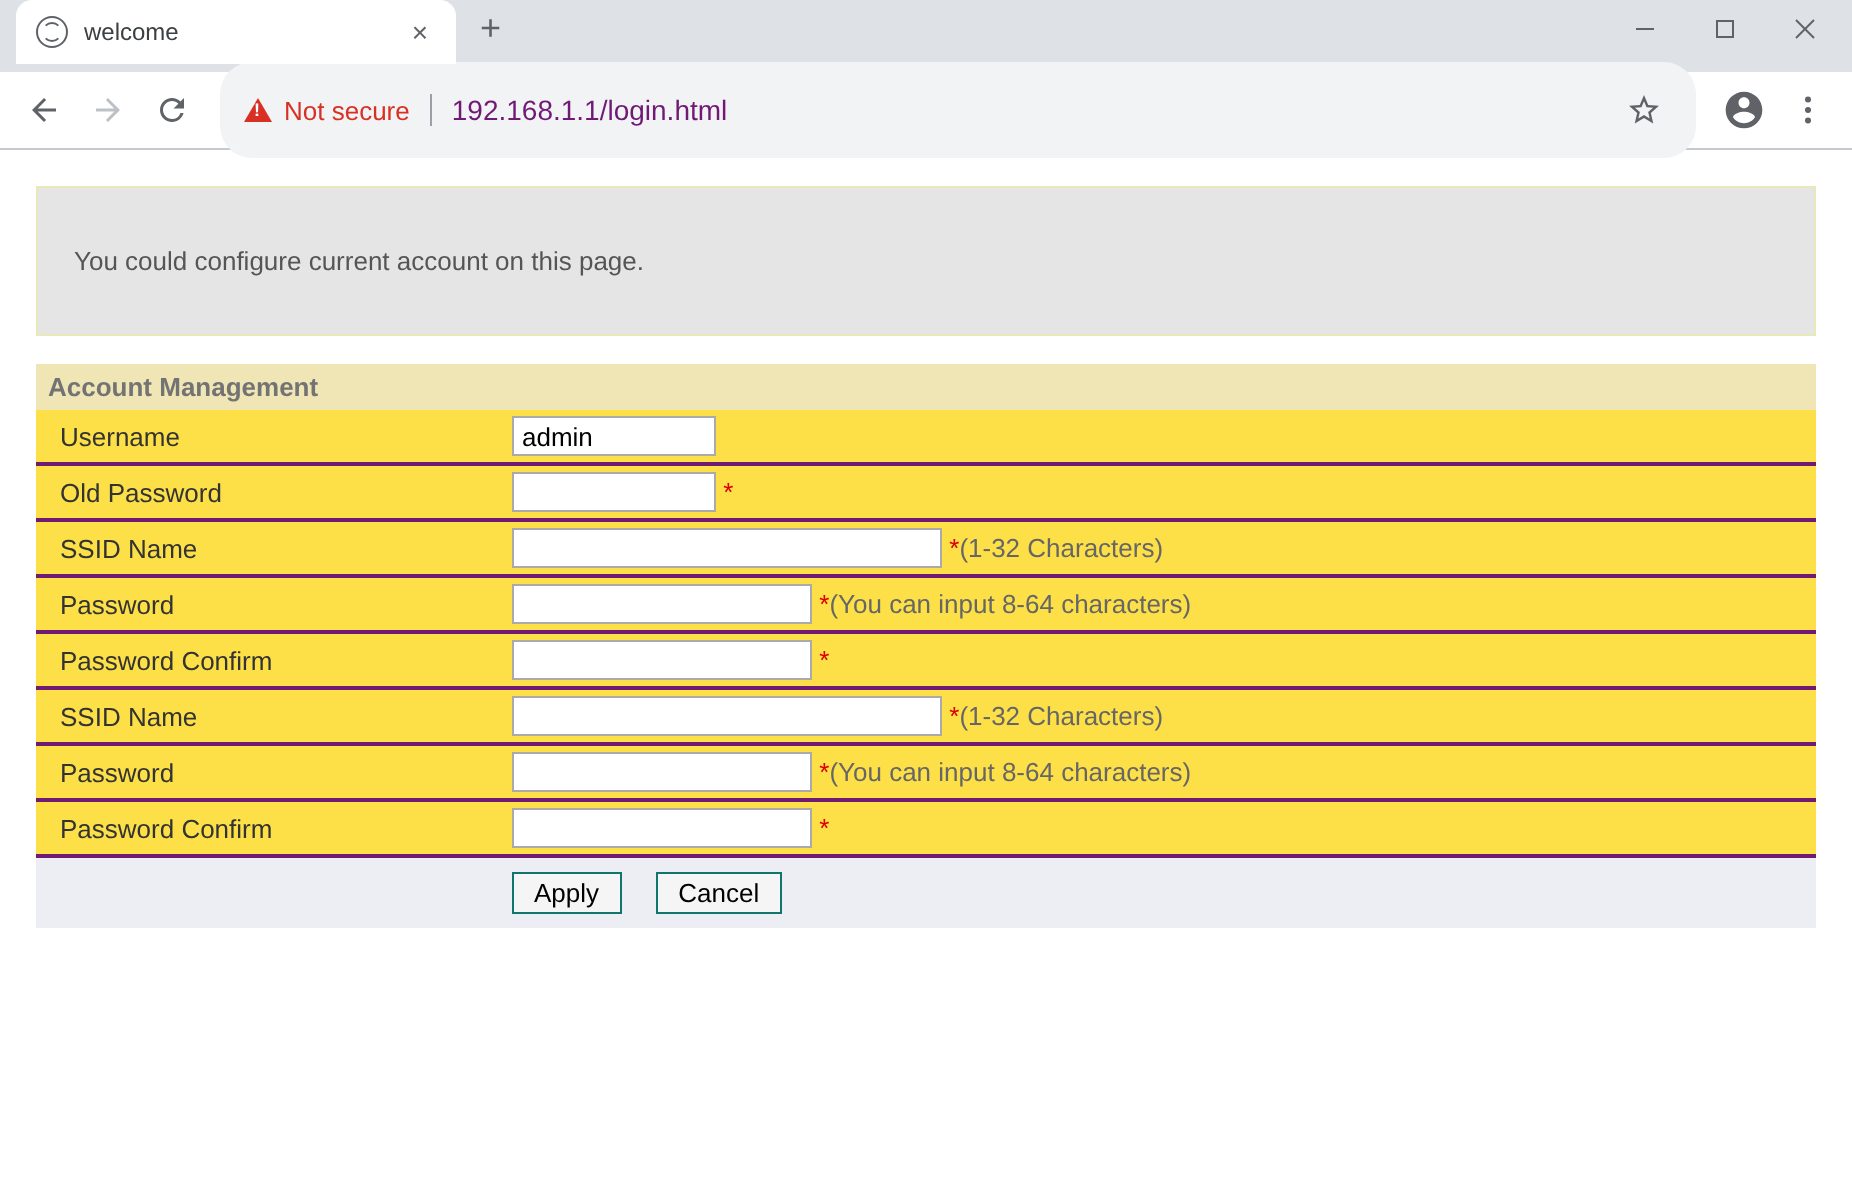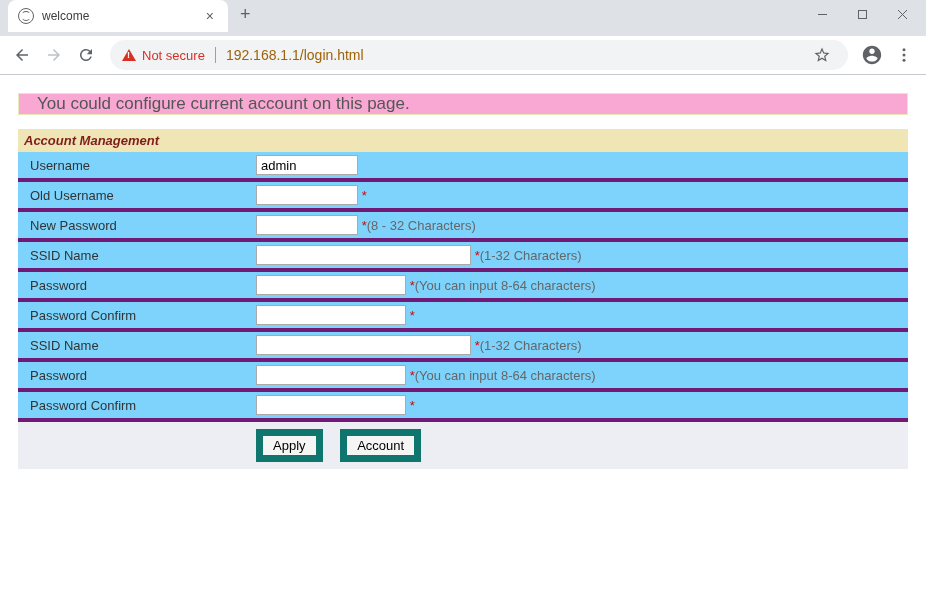--- a/index.html
+++ b/index.html
@@ -113,21 +113,21 @@
       border-radius: 50%;
     }
     .nav-btn.disabled {
       color: #bdc1c6;
       cursor: default;
     }
     .url-bar {
       flex: 1;
       background: #f1f3f4;
       border-radius: 16px;
-      height: 30px;
+      height: 48px;
       display: flex;
       align-items: center;
       padding: 0 12px;
       margin: 0 6px;
       gap: 10px;
     }
     .security-indicator {
       display: flex;
       align-items: center;
       gap: 6px;
@@ -150,63 +150,62 @@
       color: #fff;
       font-size: 9px;
       font-weight: bold;
     }
     .url-divider {
       width: 1px;
       height: 16px;
       background: #9aa0a6;
     }
     .url-text {
-      color: #a16207;
+      color: #701a75;
       font-size: 14px;
       flex: 1;
     }
     .star-icon, .account-icon, .menu-icon {
       color: #5f6368;
       cursor: pointer;
       width: 28px;
       height: 28px;
       display: flex;
       align-items: center;
       justify-content: center;
     }
     
     .page-content {
       padding: 18px;
     }
     .info-box {
-      background: #f9a8d4;
+      background: #e5e5e5;
       border: 1px solid #e8e8b8;
-      padding: 0 18px;
+      padding: 29px 18px;
       color: #555;
-      font-size: 17px;
+      font-size: 13px;
     }
     .config-table {
       width: 100%;
       border-collapse: collapse;
       margin-top: 14px;
     }
     .section-header {
       background: #f0e5b5;
       font-weight: bold;
-      color: #7f1d1d;
-      font-size: 13px;
-      font-style: italic;
+      color: #737373;
+      font-size: 13px;
     }
     .section-header td {
       padding: 4px 6px;
     }
     .form-row td {
-      background: #7dd3fc;
+      background: #fde047;
       padding: 3px 8px;
-      border-bottom: 4px solid #701a75;
+      border-bottom: 2px solid #701a75;
     }
     .label-cell {
       width: 230px;
       color: #333;
       padding-left: 12px !important;
     }
     .input-cell {
       position: relative;
     }
     .input-cell input[type="text"],
@@ -230,21 +229,21 @@
       color: #d00;
     }
     .hint {
       color: #666;
     }
     .button-row td {
       background: #eceef3;
       padding: 7px 8px;
     }
     .button-row button {
-      border: 7px solid #0f766e;
+      border: 1px solid #0f766e;
       background: #f5f5f5;
       padding: 2px 10px;
       font-size: 13px;
       cursor: pointer;
       margin-right: 14px;
       text-align: right;
     }
     svg {
       display: block;
     }
@@ -332,31 +331,24 @@
         <tr class="section-header">
       <td colspan="2">Account Management</td>
     </tr>
     <tr class="form-row">
       <td class="label-cell">Username</td>
       <td class="input-cell">
         <input type="text" class="input-short" value="admin" style="">
       </td>
     </tr>
     <tr class="form-row">
-      <td class="label-cell">Old Username</td>
+      <td class="label-cell">Old Password</td>
       <td class="input-cell">
         <input type="password" class="input-short" style="">
         <span class="asterisk">*</span>
-      </td>
-    </tr>
-    <tr class="form-row">
-      <td class="label-cell">New Password</td>
-      <td class="input-cell">
-        <input type="password" class="input-short" style="">
-        <span class="asterisk">*</span><span class="hint">(8 - 32 Characters)</span>
       </td>
     </tr>
 
     <tr class="form-row">
       <td class="label-cell">SSID Name</td>
       <td class="input-cell">
         <input type="text" class="input-long" style="">
         <span class="asterisk">*</span><span class="hint">(1-32 Characters)</span>
       </td>
     </tr>
@@ -394,18 +386,18 @@
       <td class="input-cell">
         <input type="password" class="input-medium" style="">
         <span class="asterisk">*</span>
       </td>
     </tr>
 
     <tr class="button-row">
       <td></td>
       <td>
         <button>Apply</button>
-        <button>Account</button>
+        <button>Cancel</button>
       </td>
     </tr>
   </tbody>
     </table>
 </div>
 
 </body></html>

